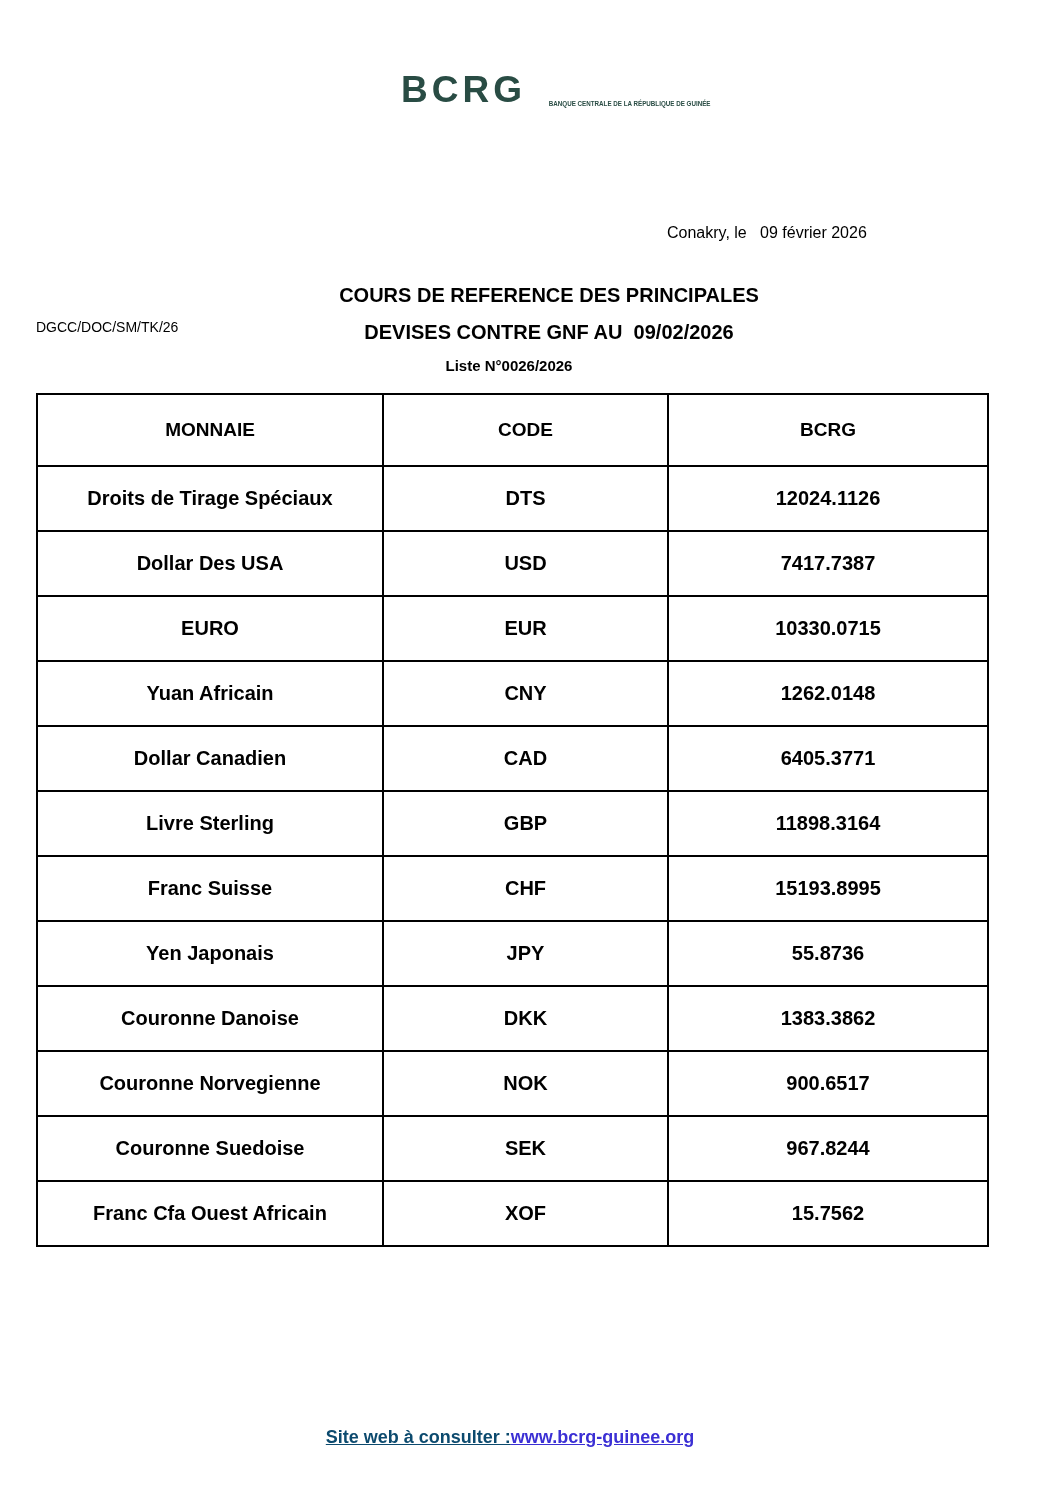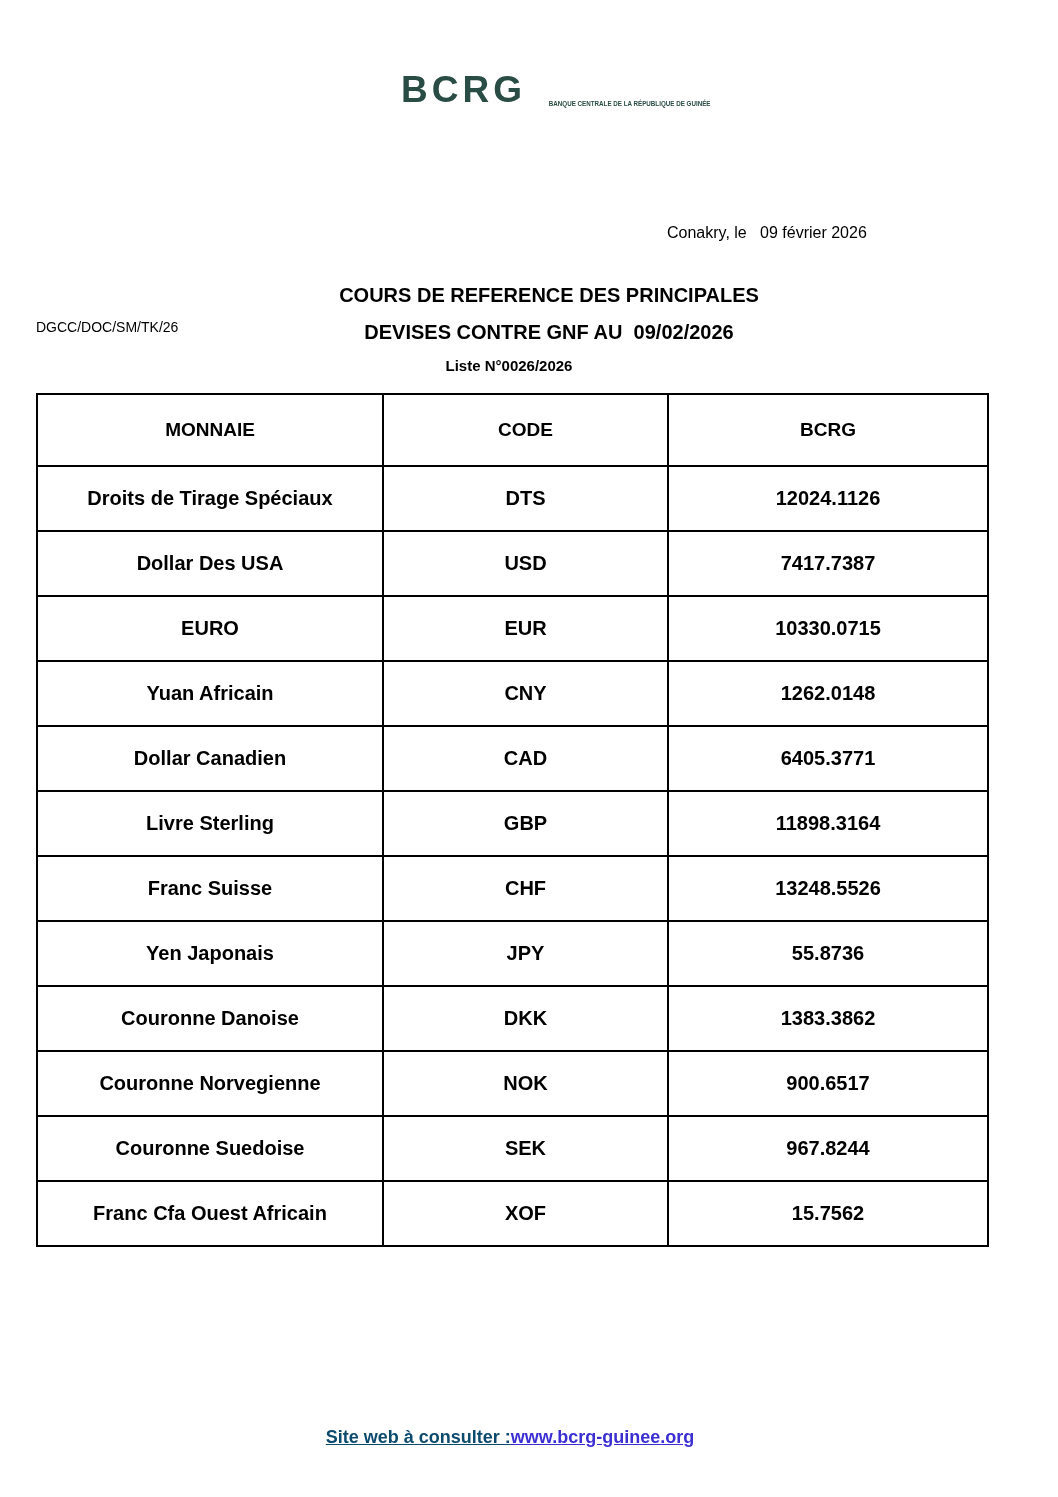--- a/index.html
+++ b/index.html
@@ -180,21 +180,21 @@
         <td>6405.3771</td>
       </tr>
       <tr>
         <td>Livre Sterling</td>
         <td>GBP</td>
         <td>11898.3164</td>
       </tr>
       <tr>
         <td>Franc Suisse</td>
         <td>CHF</td>
-        <td>13248.5526</td>
+        <td>15193.8995</td>
       </tr>
       <tr>
         <td>Yen Japonais</td>
         <td>JPY</td>
         <td>55.8736</td>
       </tr>
       <tr>
         <td>Couronne Danoise</td>
         <td>DKK</td>
         <td>1383.3862</td>

